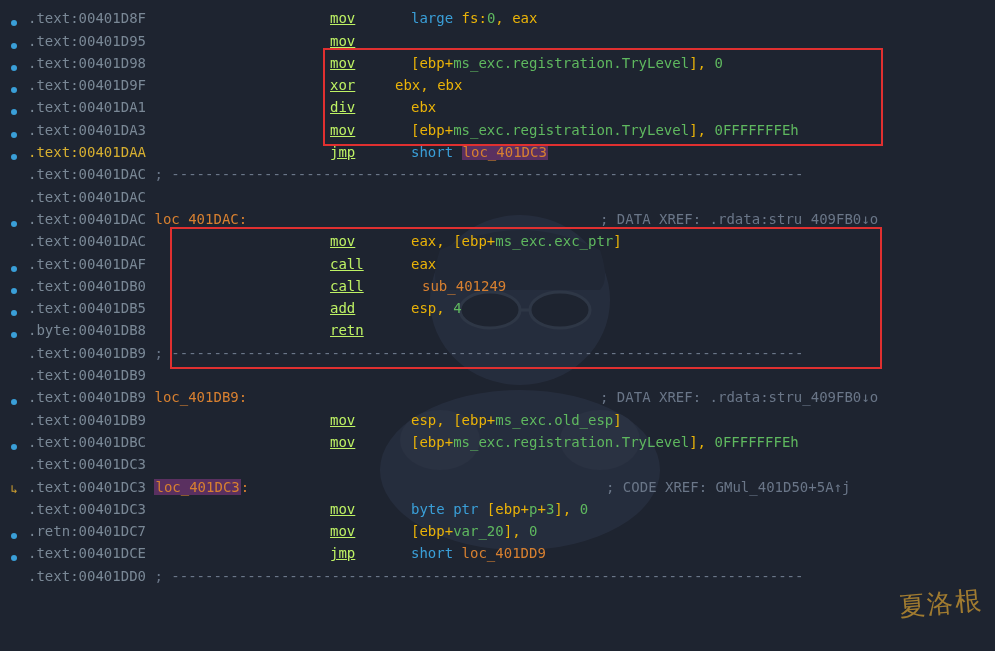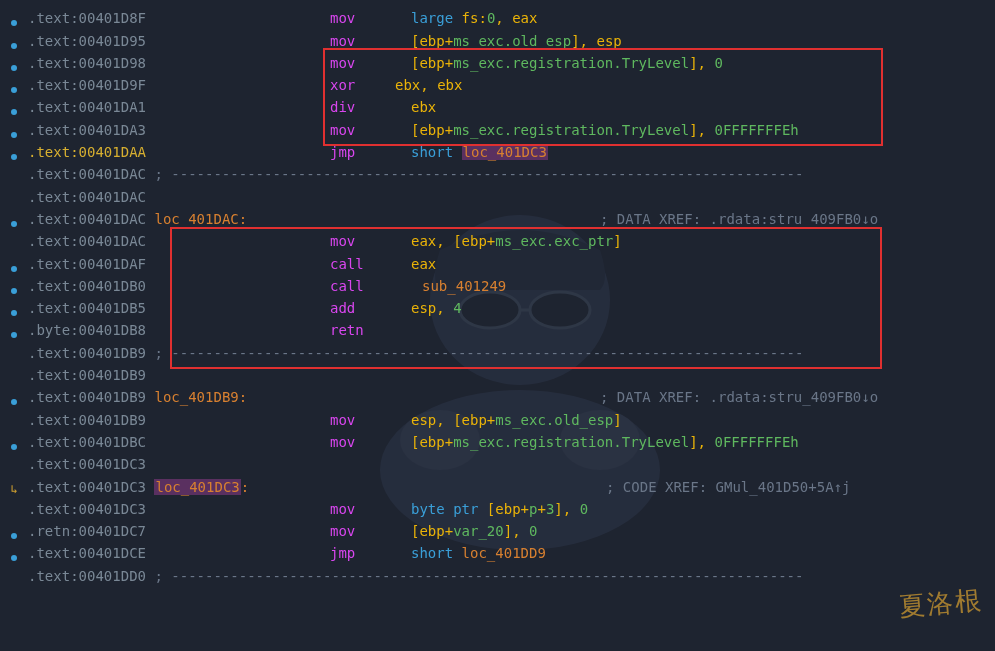--- a/index.html
+++ b/index.html
@@ -59,21 +59,21 @@
     border-radius: 50%;
     background: #3a9fd8;
   }
   .arrow-glyph {
     color: #d0a030;
     font-size: 12px;
     line-height: 1;
   }
   .addr { color: #7a8896; }
   .addr-active { color: #d8b030; }
-  .mnemonic { color: #d946ef; }
+  .mnemonic { color: #bef264; text-decoration: underline; }
   .reg { color: #eab308; }
   .kw { color: #3a9fd8; }
   .num { color: #5fb85f; }
   .struct { color: #5fb85f; }
   .label { color: #d88030; }
   .label-hl { color: #d88030; background: #5a3060; padding: 0 1px; }
   .xref { color: #6a7688; }
   .dashline { color: #6a7688; }
   .redbox {
     position: absolute;
@@ -92,21 +92,21 @@
   <ellipse cx="240" cy="130" rx="30" ry="18" fill="#1e2430" stroke="#5a6880" stroke-width="3"></ellipse>
   <line x1="200" y1="130" x2="210" y2="130" stroke="#5a6880" stroke-width="3"></line>
   <path d="M 120 70 Q 200 30 280 70 Q 290 100 280 110 L 120 110 Q 110 100 120 70" fill="#2a3448"></path>
   <ellipse cx="200" cy="290" rx="140" ry="80" fill="#3a4560"></ellipse>
   <ellipse cx="120" cy="260" rx="40" ry="30" fill="#4a5670"></ellipse>
   <ellipse cx="280" cy="260" rx="40" ry="30" fill="#4a5670"></ellipse>
 </svg>
 
 <div class="listing" id="listing">
     <div class="row"><div class="gutter"><div class="dot"></div></div><span class="addr">.text:00401D8F</span><span class="mnemonic" style="position: absolute; left: 330px;">mov</span><span style="position: absolute; left: 411px;"><span class="kw">large </span><span class="reg">fs:</span><span class="num">0</span><span class="reg">, eax</span></span></div>
-    <div class="row"><div class="gutter"><div class="dot"></div></div><span class="addr">.text:00401D95</span><span class="mnemonic" style="position: absolute; left: 330px;">mov</span><span style="position: absolute; left: 411px;"><span class="reg">[ebp+</span><span class="struct">ms_exc.old_esp</span><span class="reg">], esp</span></span></div>
+    <div class="row"><div class="gutter"><div class="dot"></div></div><span class="addr">.text:00401D95</span><span class="mnemonic" style="position: absolute; left: 330px;">mov</span></div>
     <div class="row"><div class="gutter"><div class="dot"></div></div><span class="addr">.text:00401D98</span><span class="mnemonic" style="position: absolute; left: 330px;">mov</span><span style="position: absolute; left: 411px;"><span class="reg">[ebp+</span><span class="struct">ms_exc.registration.TryLevel</span><span class="reg">], </span><span class="num">0</span></span></div>
     <div class="row"><div class="gutter"><div class="dot"></div></div><span class="addr">.text:00401D9F</span><span class="mnemonic" style="position: absolute; left: 330px;">xor</span><span style="position: absolute; left: 395px;"><span class="reg">ebx, ebx</span></span></div>
     <div class="row"><div class="gutter"><div class="dot"></div></div><span class="addr">.text:00401DA1</span><span class="mnemonic" style="position: absolute; left: 330px;">div</span><span style="position: absolute; left: 411px;"><span class="reg">ebx</span></span></div>
     <div class="row"><div class="gutter"><div class="dot"></div></div><span class="addr">.text:00401DA3</span><span class="mnemonic" style="position: absolute; left: 330px;">mov</span><span style="position: absolute; left: 411px;"><span class="reg">[ebp+</span><span class="struct">ms_exc.registration.TryLevel</span><span class="reg">], </span><span class="num">0FFFFFFFEh</span></span></div>
     <div class="row"><div class="gutter"><div class="dot"></div></div><span class="addr-active">.text:00401DAA</span><span class="mnemonic" style="position: absolute; left: 330px;">jmp</span><span style="position: absolute; left: 411px;"><span class="kw">short </span><span class="label-hl">loc_401DC3</span></span></div>
     <div class="row"><div class="gutter"></div><span class="addr">.text:00401DAC</span><span class="dashline"> ; ---------------------------------------------------------------------------</span></div>
     <div class="row"><div class="gutter"></div><span class="addr">.text:00401DAC</span></div>
     <div class="row"><div class="gutter"><div class="dot"></div></div><span class="addr">.text:00401DAC</span><span> </span><span class="label">loc_401DAC:</span><span class="xref" style="position: absolute; left: 600px;">; DATA XREF: .rdata:stru_409FB0↓o</span></div>
     <div class="row"><div class="gutter"></div><span class="addr">.text:00401DAC</span><span class="mnemonic" style="position: absolute; left: 330px;">mov</span><span style="position: absolute; left: 411px;"><span class="reg">eax, [ebp+</span><span class="struct">ms_exc.exc_ptr</span><span class="reg">]</span></span></div>
     <div class="row"><div class="gutter"><div class="dot"></div></div><span class="addr">.text:00401DAF</span><span class="mnemonic" style="position: absolute; left: 330px;">call</span><span style="position: absolute; left: 411px;"><span class="reg">eax</span></span></div>

